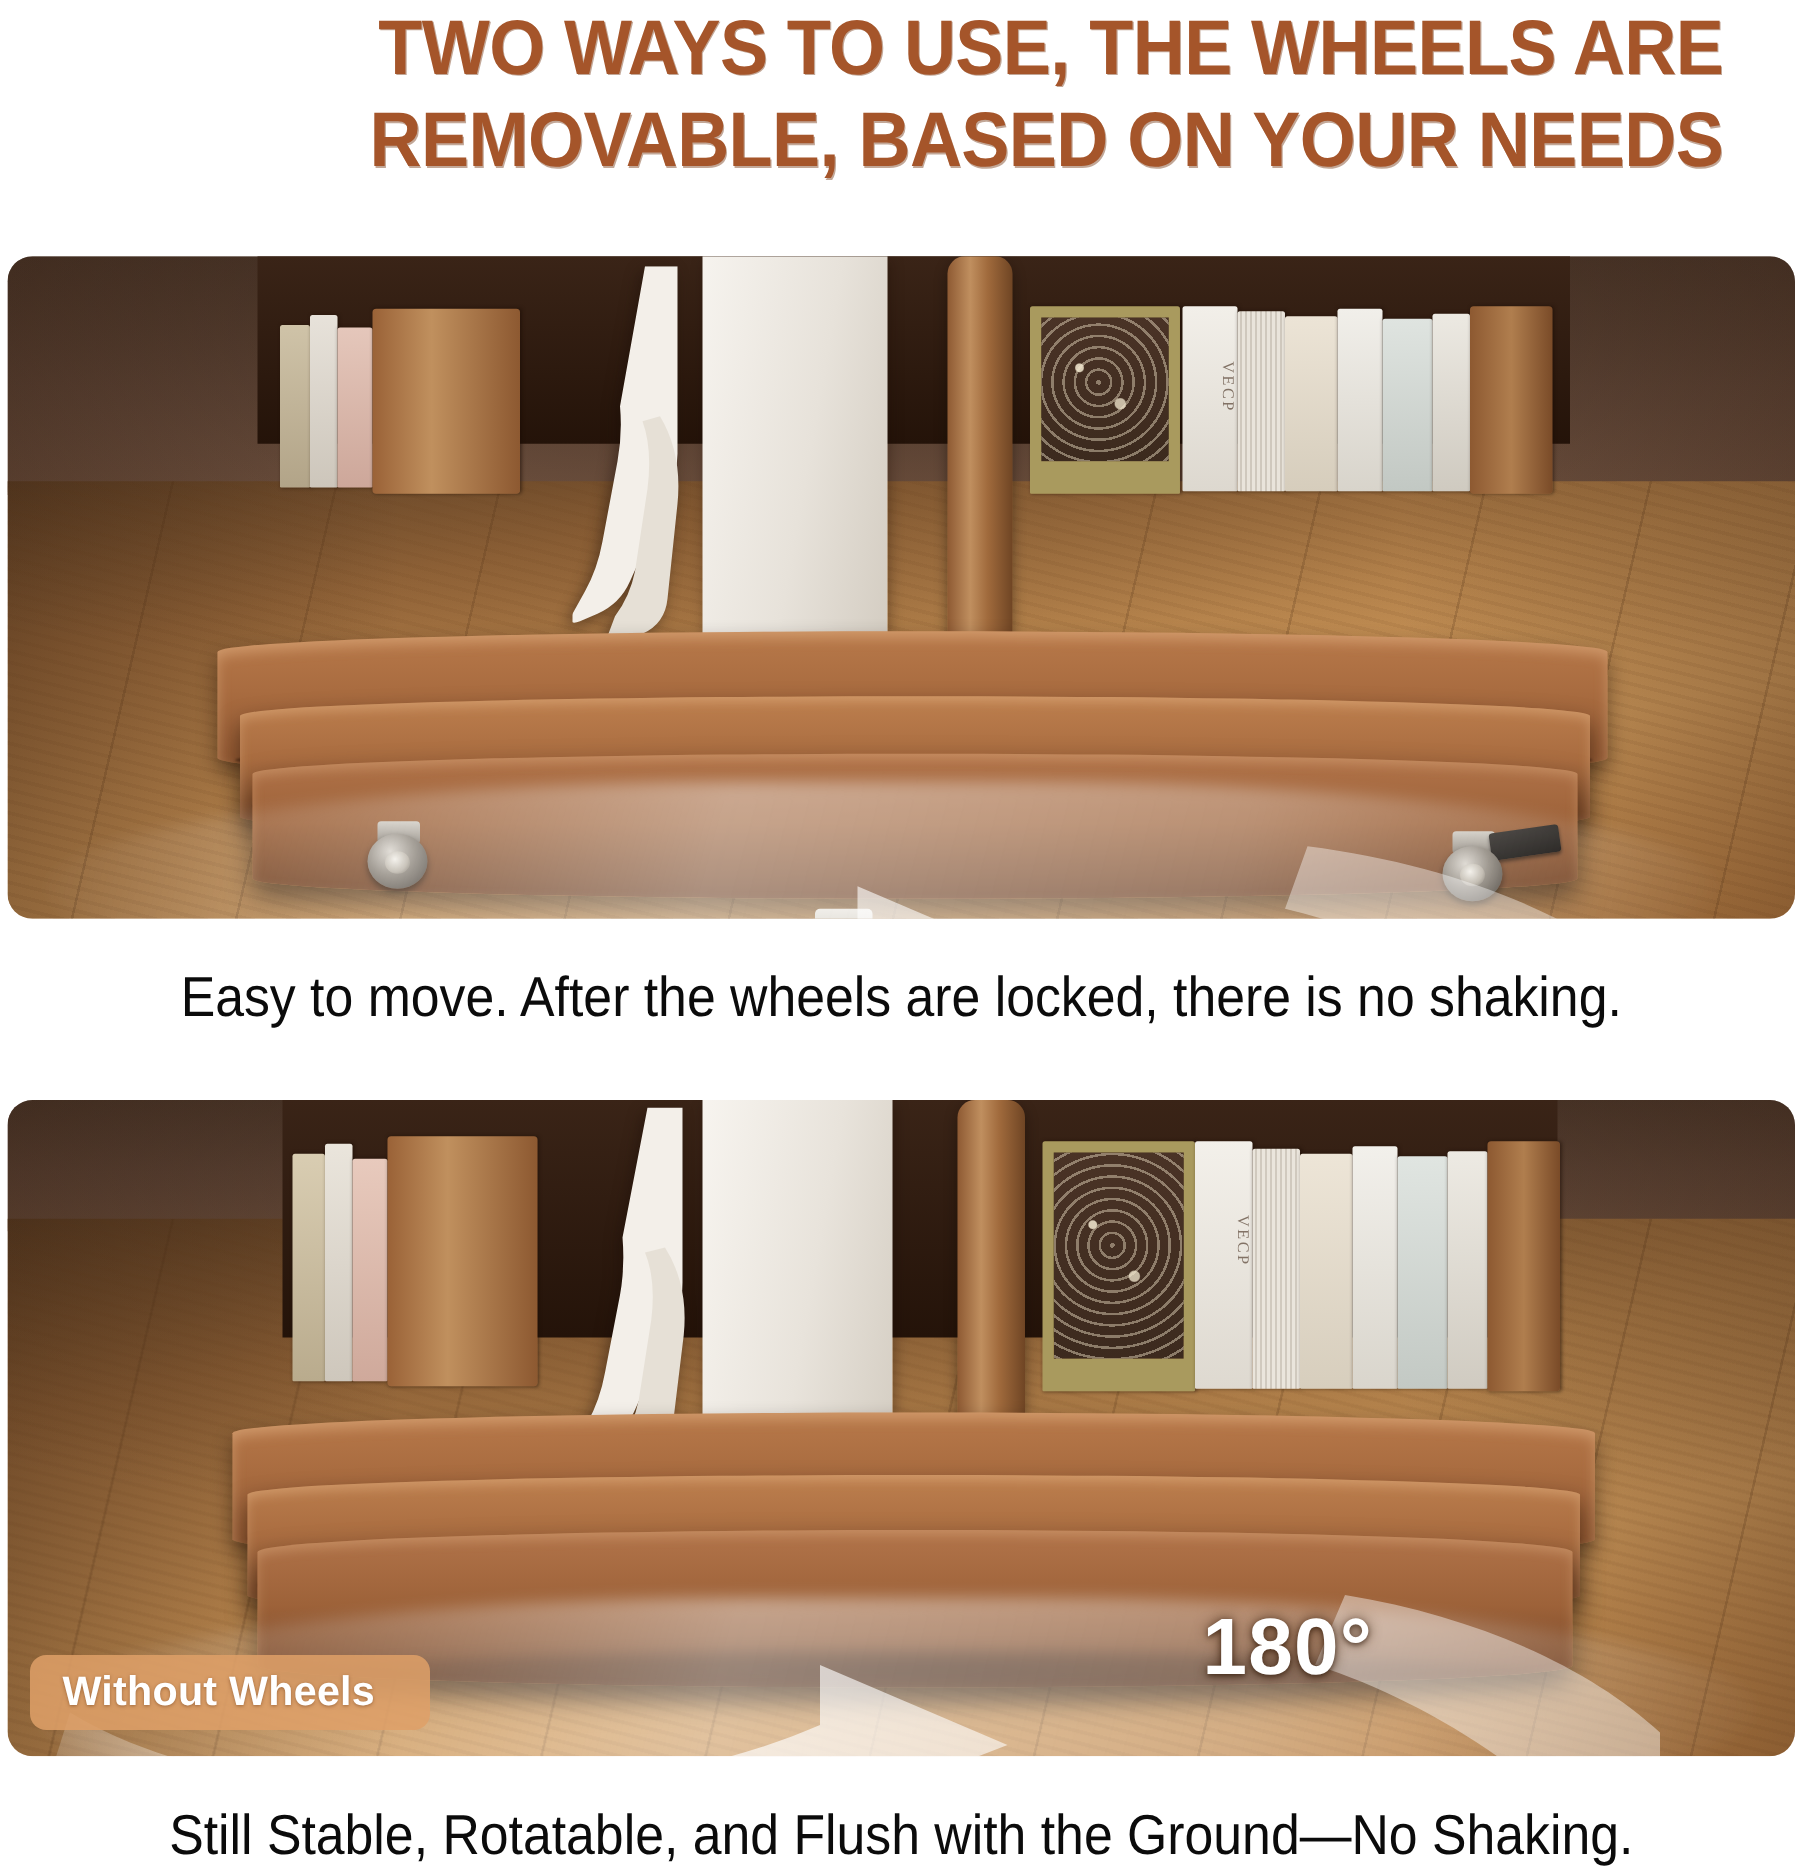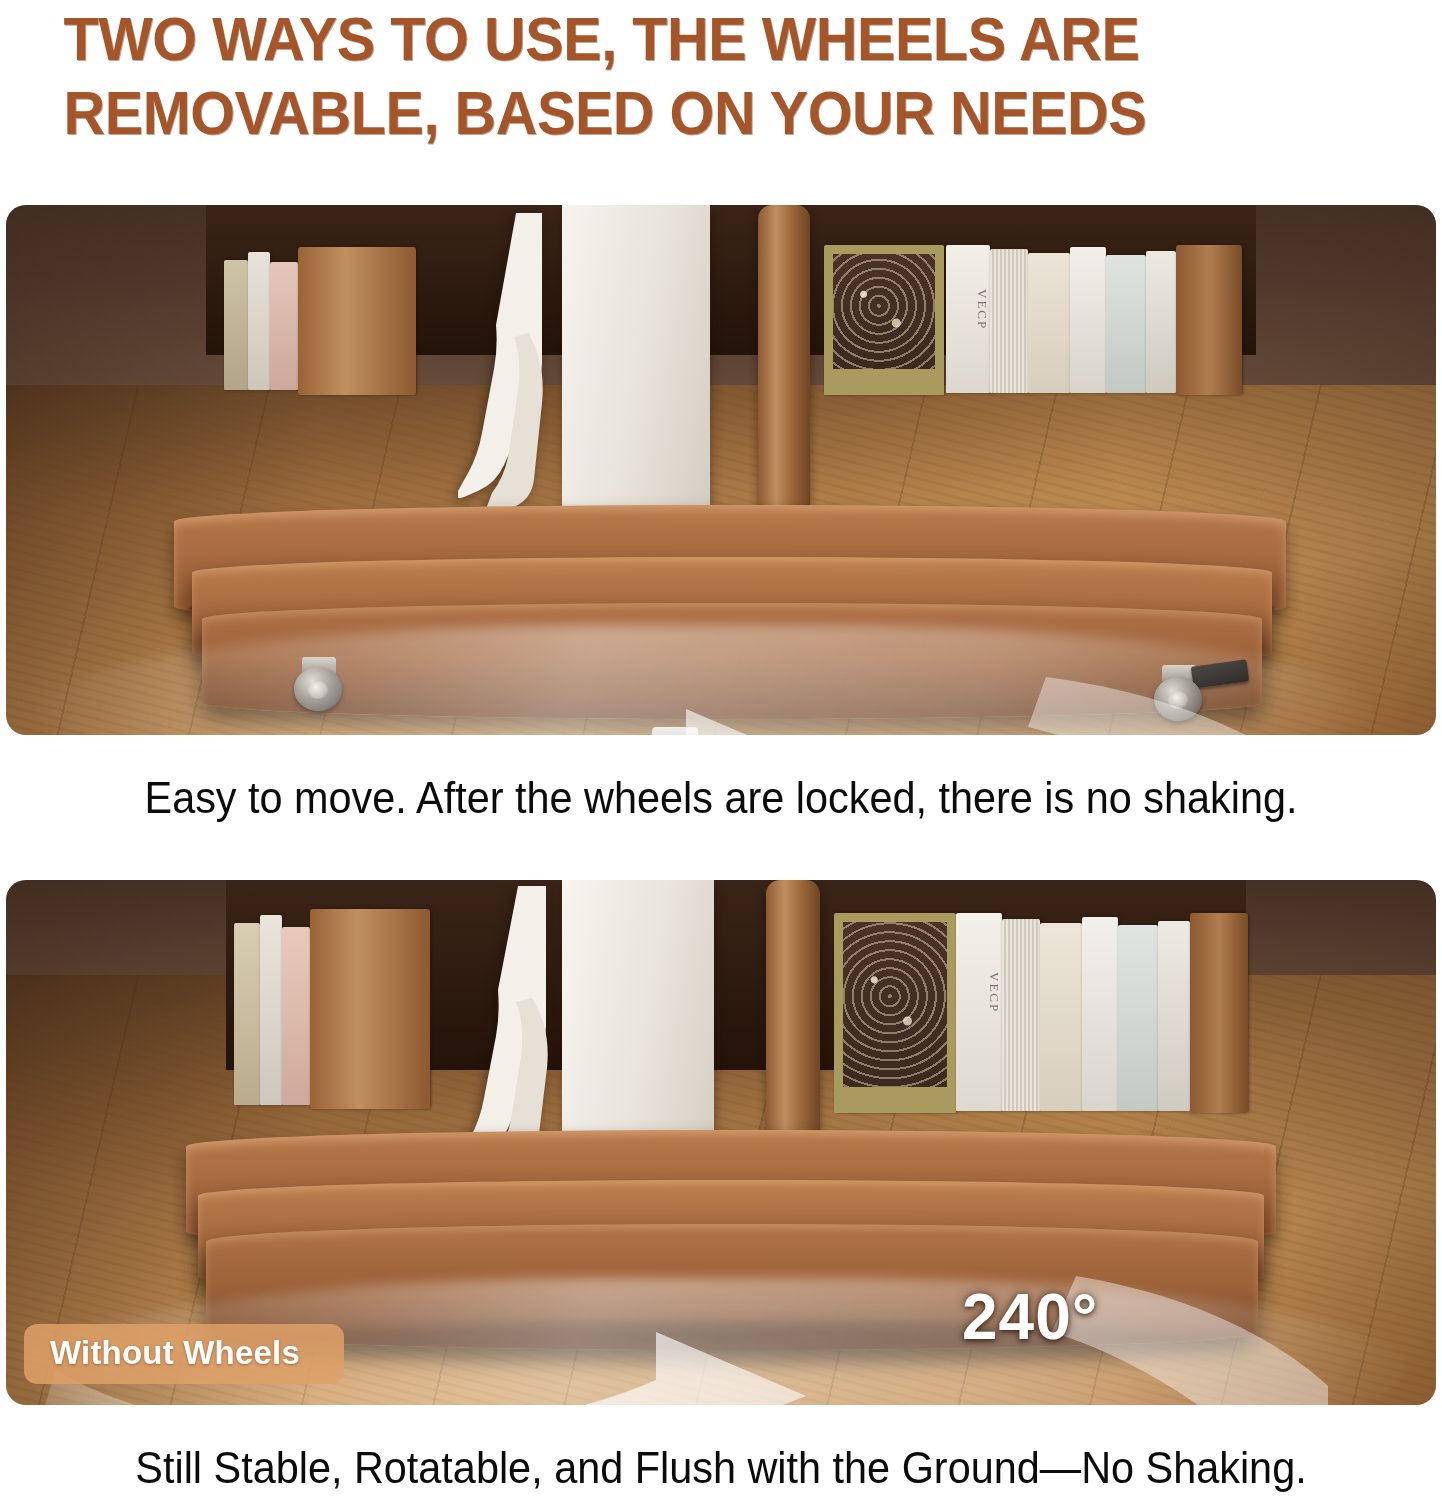--- a/index.html
+++ b/index.html
@@ -17,21 +17,21 @@
     width: 1442px;
     height: 1500px;
     background: #ffffff;
   }
 
   
   .heading {
     position: absolute;
     left: 0; top: 2px;
     width: 1442px;
-    text-align: left;
+    text-align: right;
     padding: 0 14px;
   }
   .heading-line {
     display: block;
     color: #A5552A;
     font-family: "Liberation Sans Narrow", "Liberation Sans", sans-serif;
     font-weight: 700;
     font-size: 62px;
     line-height: 74px;
     letter-spacing: -0.5px;
@@ -429,21 +429,21 @@
             <stop offset="45%" stop-color="#ffffff" stop-opacity="0.75"></stop>
             <stop offset="100%" stop-color="#ffffff" stop-opacity="0.58"></stop>
           </linearGradient>
         </defs>
         <path d="M20 130 C 160 216, 450 214, 620 140 L 620 92 L 770 156 L 620 214 L 620 170
                  C 450 244, 150 242, 8 168 Z" fill="url(#arrGrad2)"></path>
         <path d="M1040 36 C 1150 54, 1238 96, 1292 146 L 1292 196 L 1202 196
                  C 1148 150, 1080 112, 1016 92 Z" fill="#ffffff" opacity="0.42"></path>
       </svg>
 
-      <div class="deg-label" style="left:956px; top:405px;">240°</div>
+      <div class="deg-label" style="left:956px; top:405px;">180°</div>
 
       <div class="badge" style="left:18px; top:444px;">Without Wheels</div>
 
     </div>
   </div>
 
   <div class="caption caption-2">Still Stable, Rotatable, and Flush with the Ground—No Shaking.</div>
 
 </div>
 

